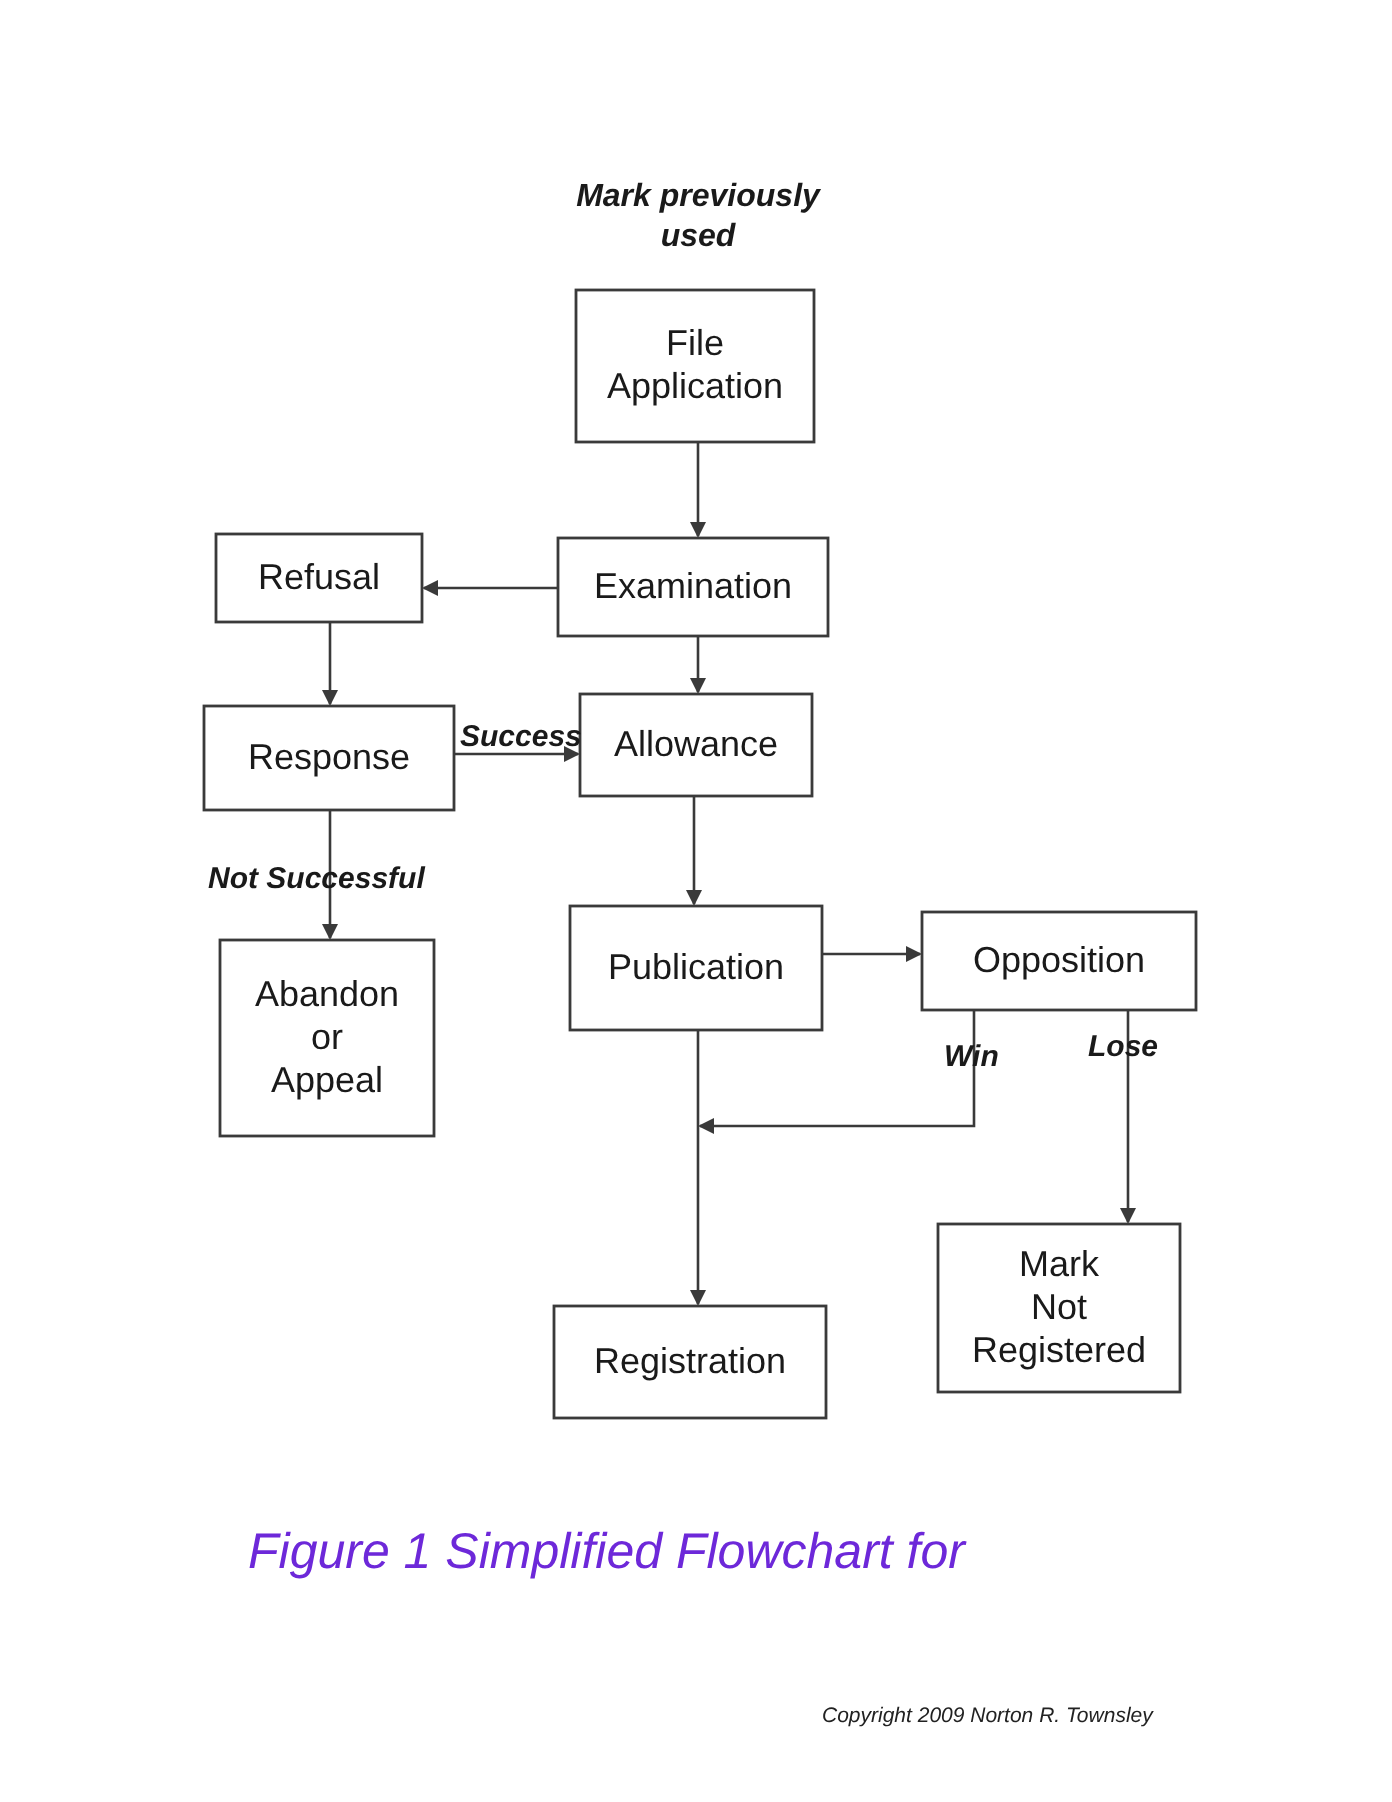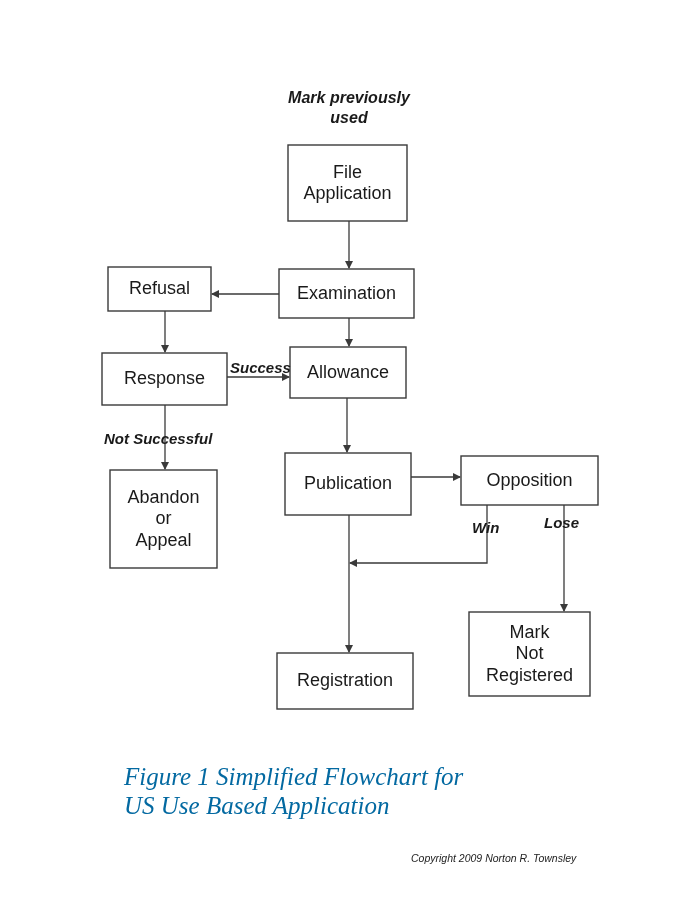--- a/index.html
+++ b/index.html
@@ -2,21 +2,21 @@
 <html><head>
 <meta charset="utf-8">
 <style>
   html, body { margin: 0; padding: 0; background: #ffffff; }
   body { width: 696px; height: 901px; position: relative; overflow: hidden; font-family: "Liberation Sans", sans-serif; color: #1a1a1a; }
   svg#flow { position: absolute; left: 0; top: 0; }
   .box { fill: #ffffff; stroke: #3a3a3a; stroke-width: 1.4; }
   .edge { stroke: #3a3a3a; stroke-width: 1.3; fill: none; }
   .node-text { font-family: "Liberation Sans", sans-serif; font-size: 18px; fill: #1a1a1a; text-anchor: middle; }
   .label-text { font-family: "Liberation Sans", sans-serif; font-size: 15px; font-weight: bold; font-style: italic; fill: #1a1a1a; }
-  .caption { position: absolute; left: 124px; top: 762px; font-family: Liberation Serif, serif; font-style: italic; font-size: 25px; line-height: 29px; color: #0369a1; }
+  .caption { position: absolute; left: 124px; top: 762px; font-family: Liberation Sans, sans-serif; font-style: italic; font-size: 25px; line-height: 29px; color: #6d28d9; }
   .copyright { position: absolute; left: 411px; top: 852px; font-family: "Liberation Sans", sans-serif; font-size: 10.5px; color: #222; font-style: italic; }
 </style>
 </head>
 <body>
 
 <svg id="flow" width="696" height="901">
   <defs>
     <marker id="arrow" markerWidth="8" markerHeight="8" refX="7" refY="4" orient="auto" markerUnits="userSpaceOnUse">
       <path d="M0,0 L8,4 L0,8 z" fill="#3a3a3a"></path>
     </marker>
@@ -86,15 +86,14 @@
       <text x="349" y="123" text-anchor="middle" class="label-text" style="font-size: 16px;">used</text>
       <text x="230" y="373" class="label-text">Success</text>
       <text x="104" y="444" class="label-text">Not Successful</text>
       <text x="472" y="533" class="label-text">Win</text>
       <text x="544" y="528" class="label-text">Lose</text>
     </g>
 </svg>
 
 <div class="caption">
   <div>Figure 1 Simplified Flowchart for</div>
-  <div>US Use Based Application</div>
 </div>
 <div class="copyright">Copyright 2009 Norton R. Townsley</div>
 
 </body></html>

